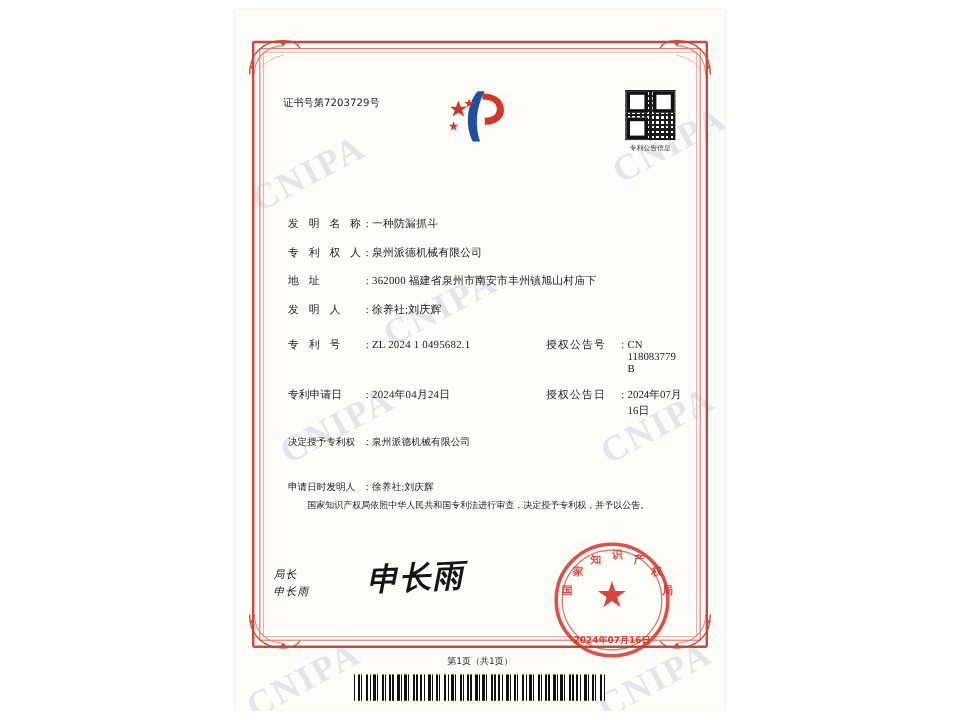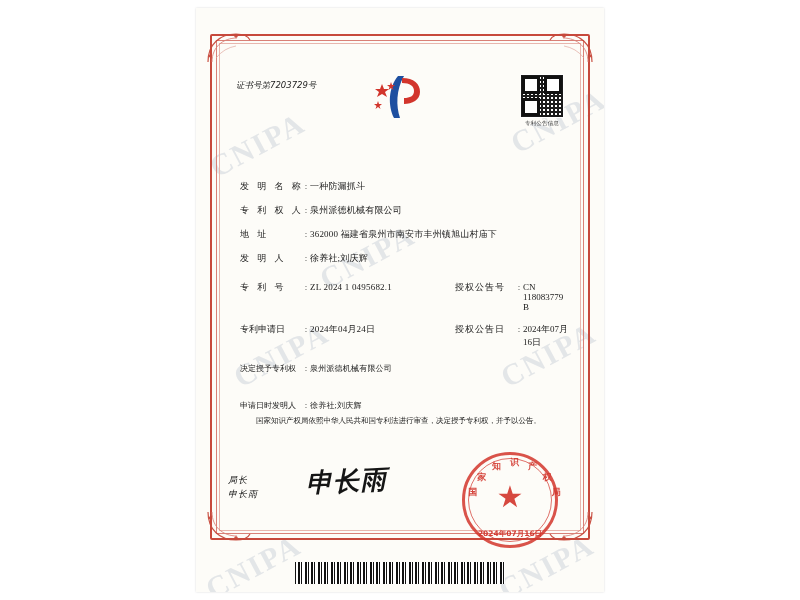--- a/index.html
+++ b/index.html
@@ -91,21 +91,20 @@
   .wm-mid { left: 120px; top: 232px; font-size: 30px; transform: rotate(-28deg); }
 
   
   .cert-no {
     position: absolute;
     left: 40px;
     top: 72px;
     font-size: 8.5px;
     color: #222;
     font-family: "DejaVu Sans", sans-serif;
-    font-style: italic;
   }
 
   .emblem {
     position: absolute;
     left: 50%;
     top: 62px;
     transform: translateX(-50%);
     width: 72px;
     height: 52px;
   }
@@ -489,16 +488,17 @@
         <span style="transform:rotate(-24deg) translate(0,-44px) rotate(24deg)">知</span>
         <span style="transform:rotate(0deg) translate(0,-44px)">识</span>
         <span style="transform:rotate(24deg) translate(0,-44px) rotate(-24deg)">产</span>
         <span style="transform:rotate(48deg) translate(0,-44px) rotate(-48deg)">权</span>
         <span style="transform:rotate(72deg) translate(0,-44px) rotate(-72deg)">局</span>
       </div>
       <div class="seal-star">★</div>
       <div class="seal-date">2024年07月16日</div>
     </div>
 
+    <div class="page-num">第1页（共1页）</div>
     <div class="barcode"></div>
 
   </div>
 </div>
 
 </body></html>

